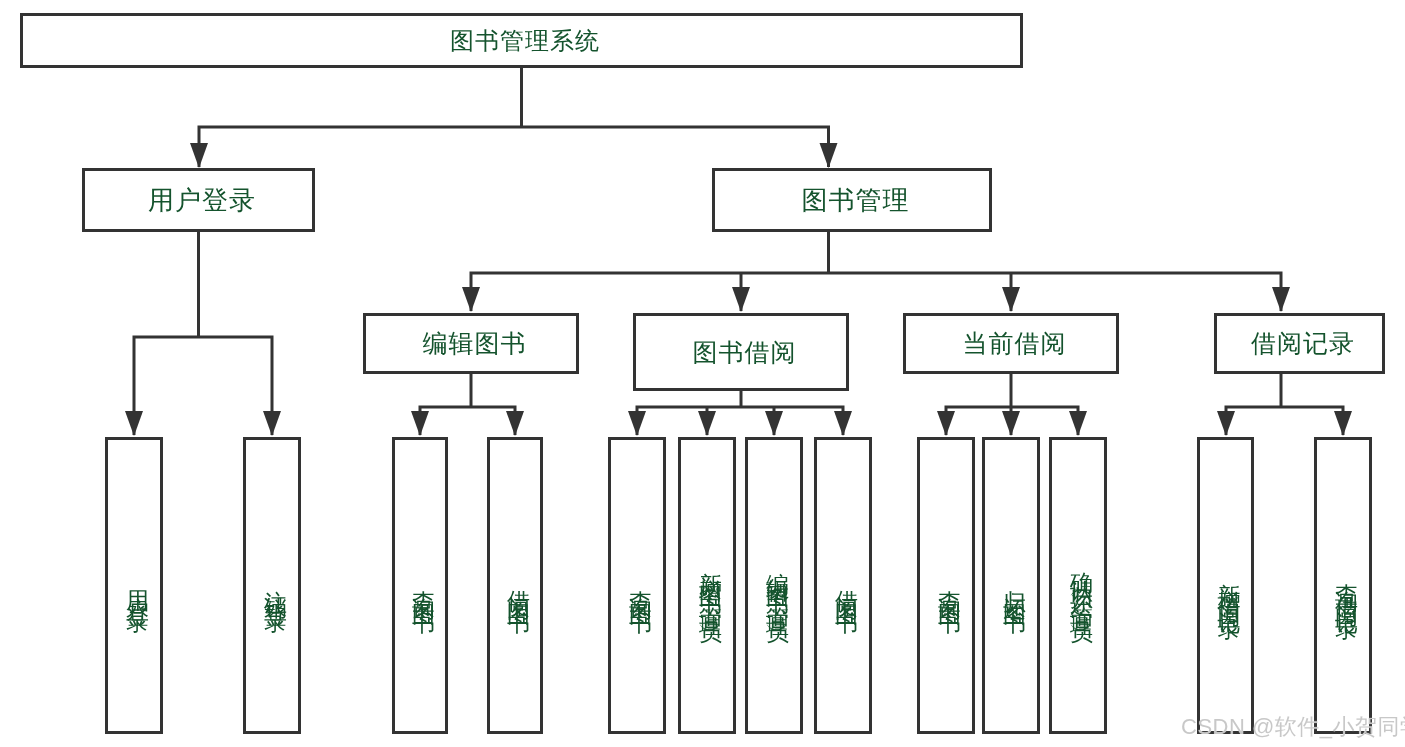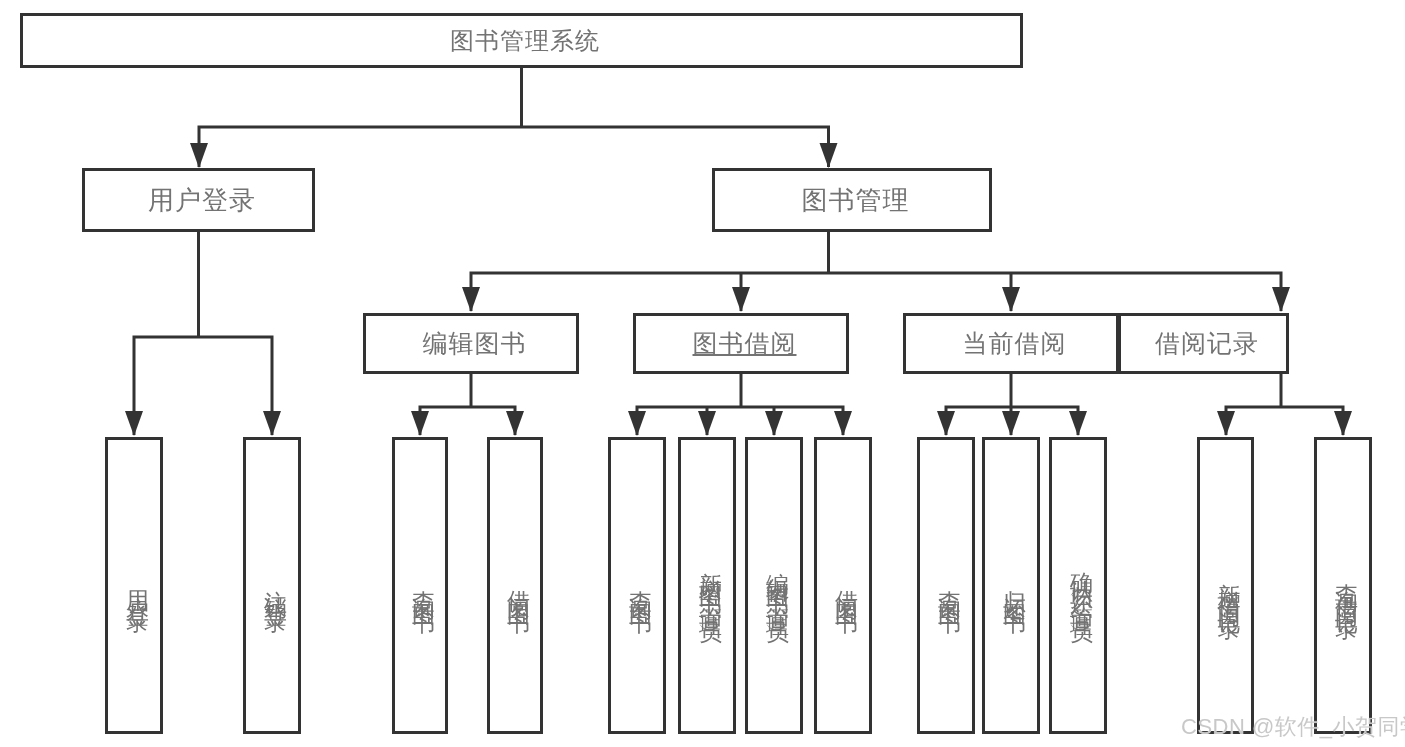--- a/index.html
+++ b/index.html
@@ -23,21 +23,21 @@
     height: 747px;
   }
   .node {
     position: absolute;
     box-sizing: border-box;
     border: 3px solid #333333;
     background: #ffffff;
     display: flex;
     align-items: center;
     justify-content: center;
-    color: #737373;
+    color: #14532d;
     padding-left: 7px;
   }
   .hbox span {
     letter-spacing: 1px;
     white-space: nowrap;
   }
   .root-box span  { font-size: 24px; }
   .l2-box span    { font-size: 26px; }
   .l3-box span    { font-size: 25px; }
   .vbox span {
@@ -134,27 +134,27 @@
   <div class="node hbox l2-box" style="left:82px; top:168px; width:233px; height:64px;">
     <span>用户登录</span>
   </div>
   <div class="node hbox l2-box" style="left:712px; top:168px; width:280px; height:64px;">
     <span>图书管理</span>
   </div>
 
   <div class="node hbox l3-box" style="left:363px; top:313px; width:216px; height:61px;">
     <span>编辑图书</span>
   </div>
-  <div class="node hbox l3-box" style="left:633px; top:313px; width:216px; height:61px;text-decoration:underline;">
+  <div class="node hbox l3-box" style="left:633px; top:313px; width:216px; height:78px;">
     <span>图书借阅</span>
   </div>
   <div class="node hbox l3-box" style="left:903px; top:313px; width:216px; height:61px;">
     <span>当前借阅</span>
   </div>
-  <div class="node hbox l3-box" style="left:1118px; top:313px; width:171px; height:61px;">
+  <div class="node hbox l3-box" style="left:1214px; top:313px; width:171px; height:61px;">
     <span>借阅记录</span>
   </div>
 
   <div class="node vbox" style="left:105px; top:437px; width:58px; height:297px;">
     <span>用户登录</span>
   </div>
   <div class="node vbox" style="left:243px; top:437px; width:58px; height:297px;">
     <span>注销登录</span>
   </div>
 

